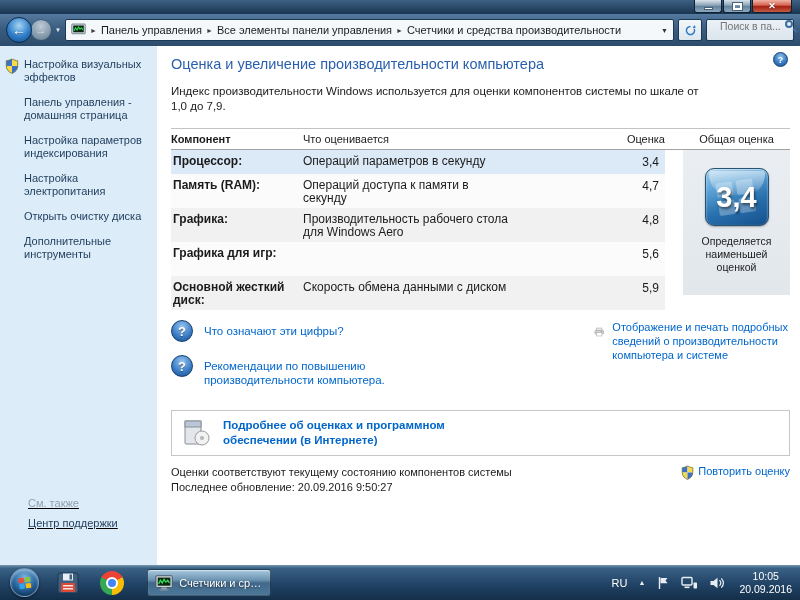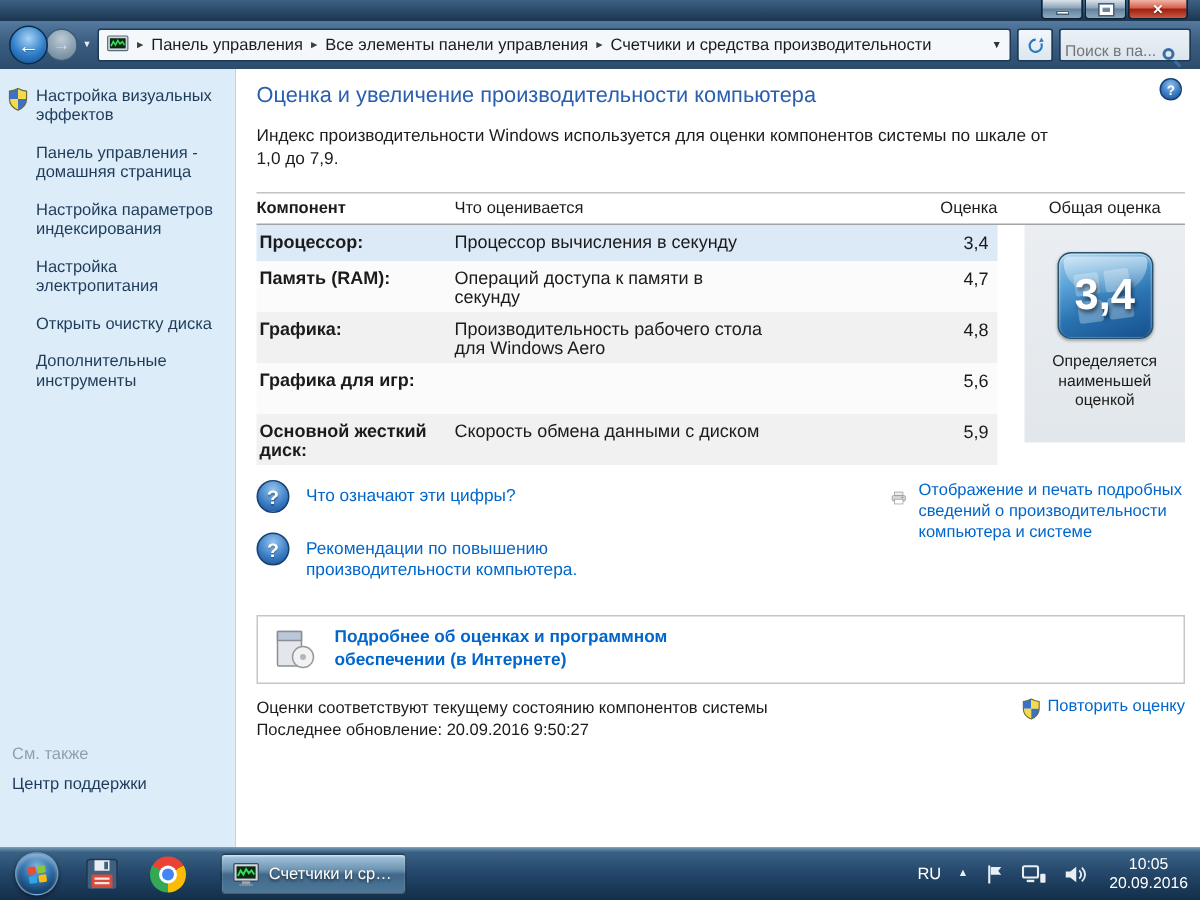--- a/index.html
+++ b/index.html
@@ -28,32 +28,32 @@
 
   .addr-field { flex:1; height:22px; background:#f4f8fb; border:1px solid #1c3a56; border-radius:2px;
       display:flex; align-items:center; padding:0 5px; gap:4px; font-size:11px; color:#1b1b1b; cursor:text; }
   .crumb { display:flex; align-items:center; gap:4px; cursor:pointer; white-space:nowrap; }
   .crumb-sep { font-size:7px; color:#3c3c3c; }
   .addr-drop { margin-left:auto; font-size:7px; color:#333; cursor:pointer; }
 
   .refresh-btn { width:24px; height:22px; background:linear-gradient(#f3f7fa,#dde7ef); border:1px solid #1c3a56; border-radius:2px;
       display:flex; align-items:center; justify-content:center; cursor:pointer; }
   .search-field { width:88px; height:22px; background:linear-gradient(#eaf1f7,#dce5ed); border:1px solid #1c3a56; border-radius:2px;
-      display:flex; align-items:flex-end; padding:0 3px; gap:3px; }
+      display:flex; align-items:flex-start; padding:0 13px; gap:3px; }
   .search-field input { border:none; background:transparent; outline:none; width:62px; font-size:10.5px; color:#555;
       font-family:"Liberation Sans",sans-serif; }
   .mag-icon { width:8px; height:8px; border:2px solid #3a6ea5; border-radius:50%; position:relative; flex-shrink:0; }
   .mag-icon::after { content:""; position:absolute; width:2px; height:5px; background:#3a6ea5; transform:rotate(-45deg); left:7px; top:6px; }
 
   
   .window-body { position:absolute; top:46px; bottom:0; left:0; right:0; display:flex; }
   .sidebar { width:157px; background:#dcecf9; position:relative; padding:12px 6px 0 24px; }
   .side-item { font-size:11px; color:#1e3c5a; line-height:13px; margin-bottom:12px; position:relative; cursor:pointer; width:118px; }
   .side-item .shield-wrap { position:absolute; left:-19px; top:0; }
-  .see-also { position:absolute; left:8px; bottom:36px; }
+  .see-also { position:absolute; left:28px; bottom:36px;text-decoration:underline; }
   .see-also-header { font-size:11px; color:#93a1ac; margin-bottom:8px; }
   .see-also-item { font-size:11px; color:#1e3c5a; cursor:pointer; }
 
   .content { flex:1; background:#fff; position:relative; overflow:hidden; }
   .help-btn { position:absolute; top:6px; right:12px; width:15px; height:15px; border-radius:50%;
       background:radial-gradient(circle at 50% 30%, #8fc0ed, #3a7cc4 55%, #1c4f92); border:1px solid #173f73;
       color:#fff; font-size:9px; font-weight:bold; display:flex; align-items:center; justify-content:center; cursor:pointer; }
   .page-title { margin:10px 14px 0 14px; font-size:14.5px; color:#2a5fae; }
   .desc { margin:12px 14px 0 14px; font-size:11.5px; color:#1b1b1b; line-height:15px; width:530px; }
 
@@ -246,21 +246,21 @@
           <div class="perf-header">
             <span class="h-comp">Компонент</span>
             <span class="h-what">Что оценивается</span>
             <span class="h-score">Оценка</span>
             <span class="h-base">Общая оценка</span>
           </div>
           <div class="perf-body">
             <div class="rows">
               <div class="p-row h24 row-hl">
                 <span class="r-comp">Процессор:</span>
-                <span class="r-what">Процессор вычисления в секунду</span>
+                <span class="r-what">Операций параметров в секунду</span>
                 <span class="r-fill"></span>
                 <span class="r-score">3,4</span>
               </div>
               <div class="p-row h34 row-a">
                 <span class="r-comp">Память (RAM):</span>
                 <span class="r-what">Операций доступа к памяти в секунду</span>
                 <span class="r-fill"></span>
                 <span class="r-score">4,7</span>
               </div>
               <div class="p-row h34 row-b">

